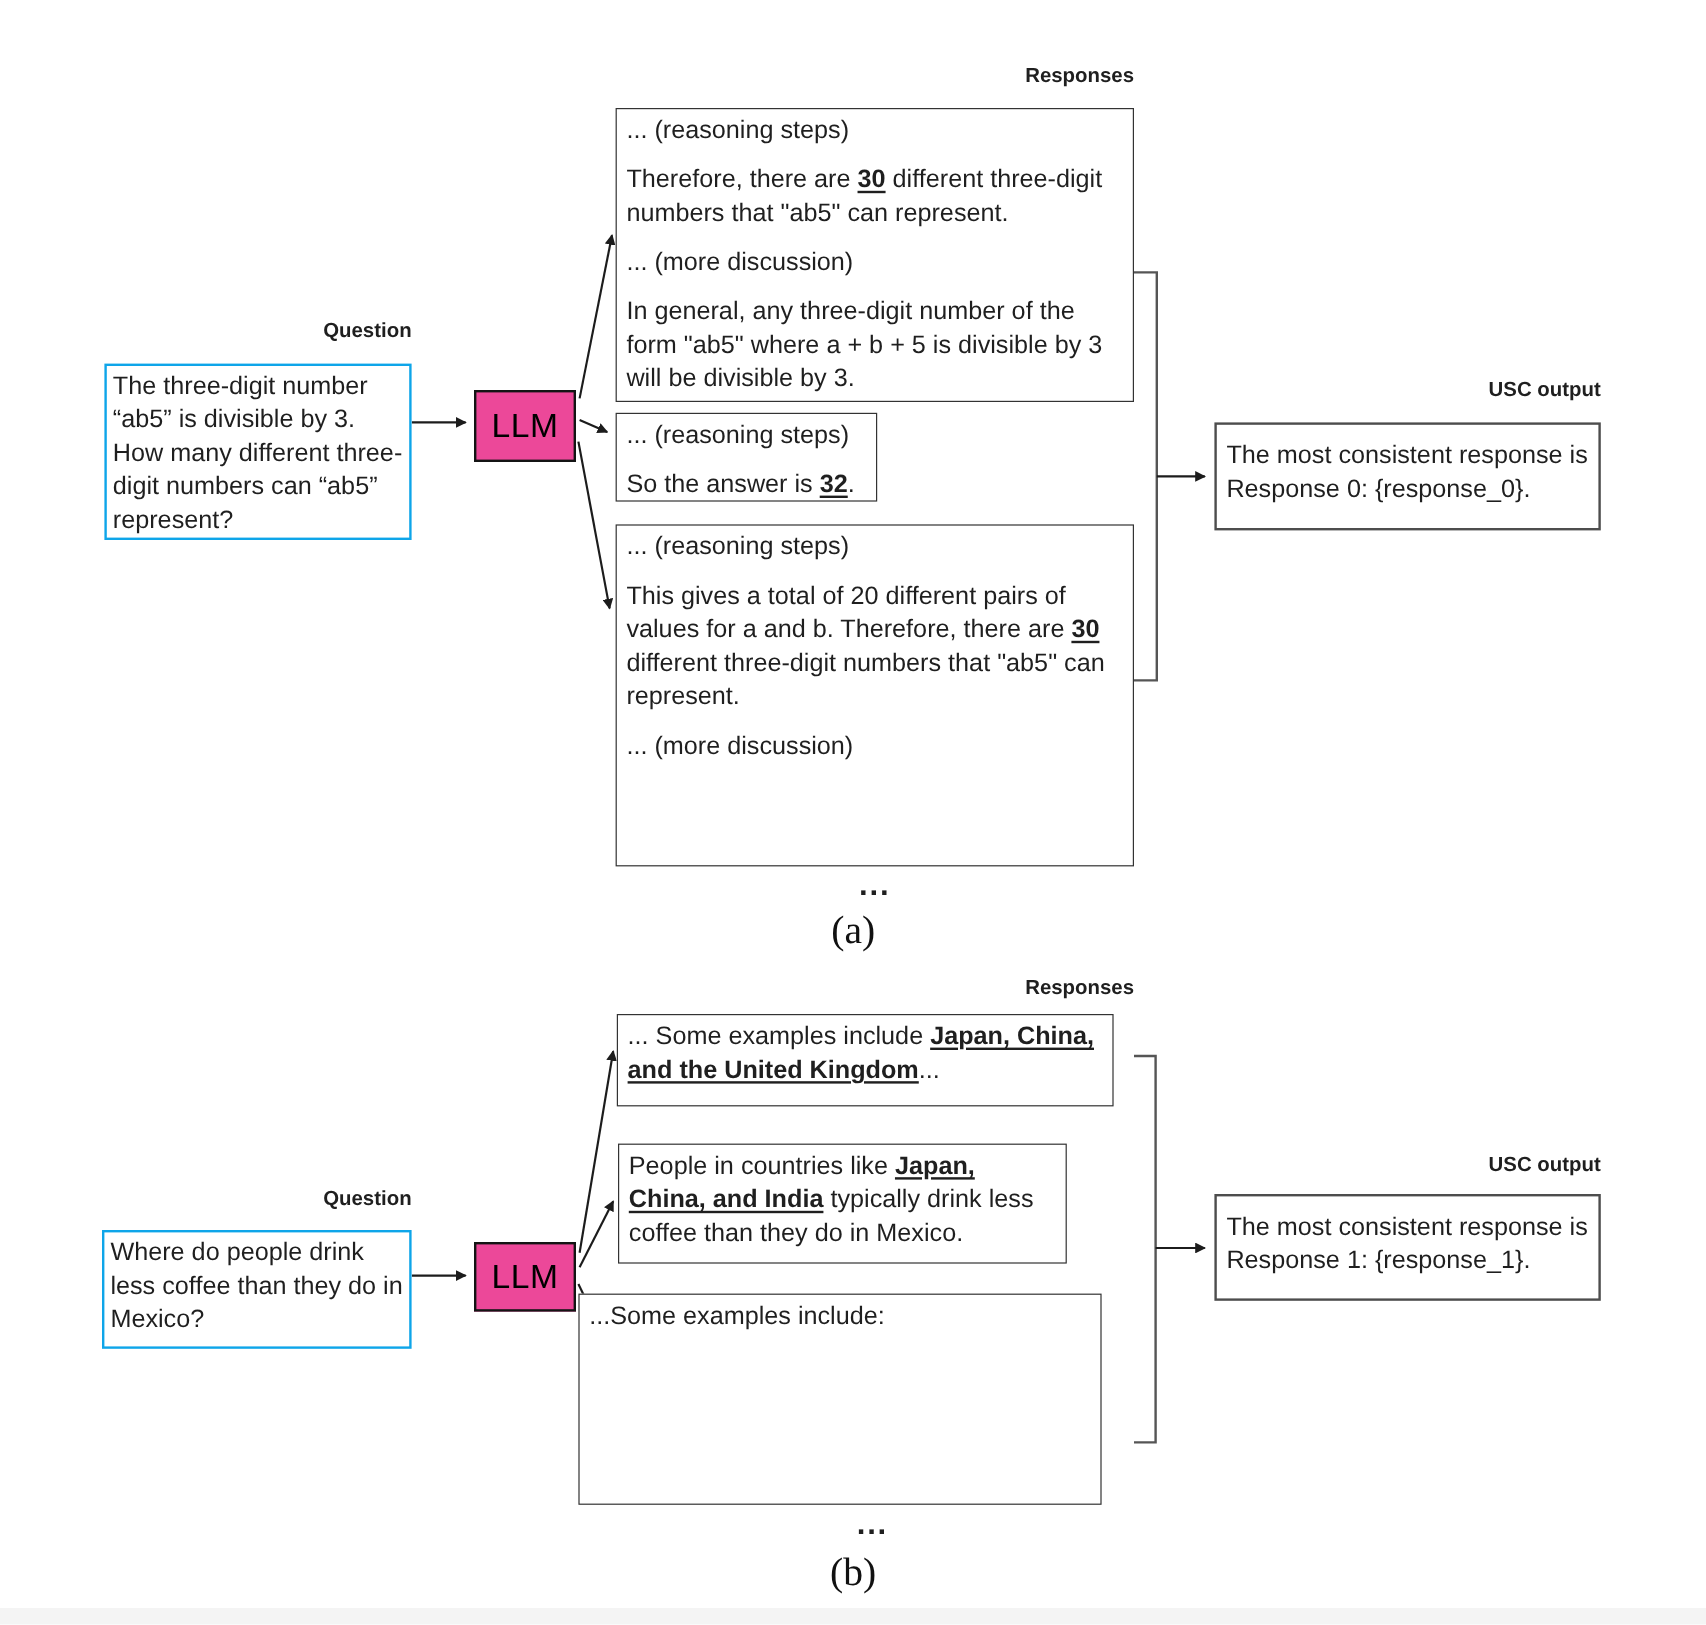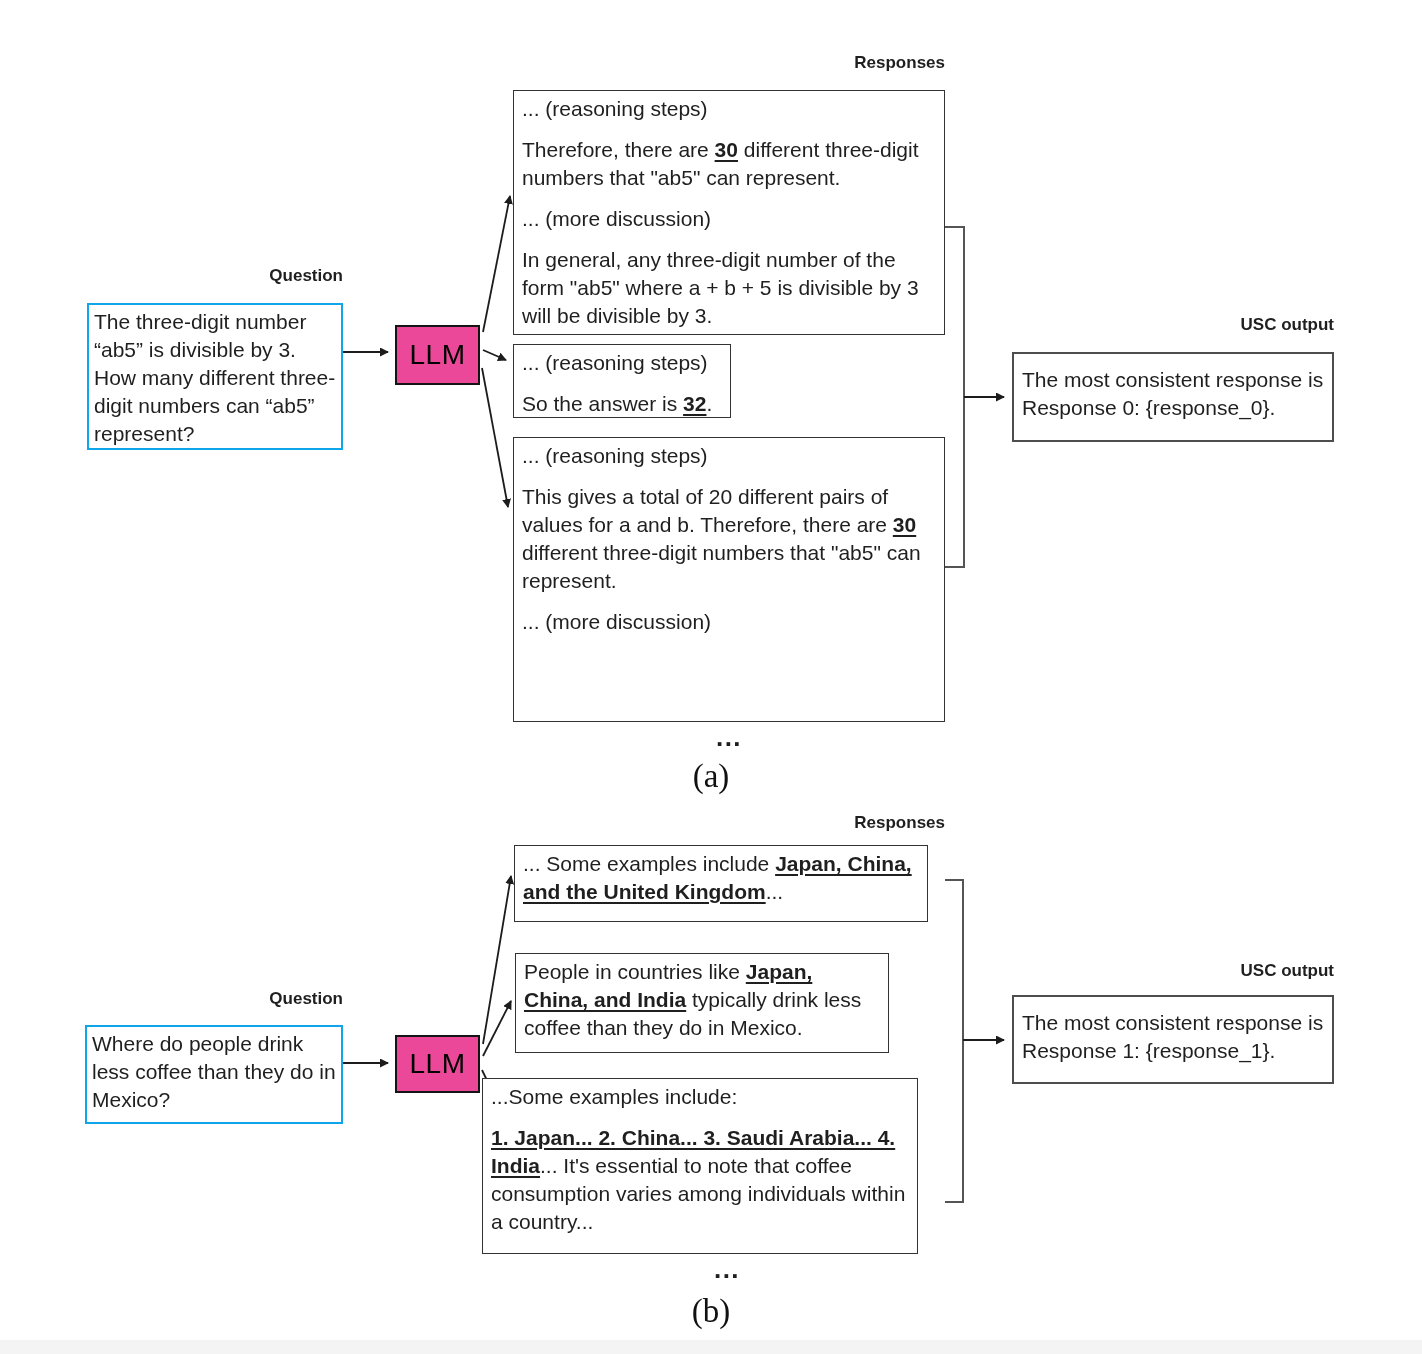--- a/index.html
+++ b/index.html
@@ -94,21 +94,20 @@
     <div class="llm" style="left:395px; top:1035px; width:85px; height:58px;">LLM</div>
     <div class="title" style="left:513px; top:808px; width:432px;">Responses</div>
     <div class="box rbox" style="left:514px; top:845px; width:414px; height:77px;">
         <div class="para"><span>... Some examples include </span><span class="em-seg">Japan, China, and the United Kingdom</span><span>...</span></div>
       </div>
     <div class="box rbox" style="left:515px; top:953px; width:374px; height:100px;">
         <div class="para"><span>People in countries like </span><span class="em-seg">Japan, China, and India</span><span> typically drink less coffee than they do in Mexico.</span></div>
       </div>
     <div class="box rbox" style="left:482px; top:1078px; width:436px; height:176px;">
         <div class="para"><span>...Some examples include:</span></div>
-        <div class="para"><span class="em-seg">1. Japan... 2. China... 3. Saudi Arabia... 4. India</span><span>... It's essential to note that coffee consumption varies among individuals within a country...</span></div>
       </div>
     <div class="dots" style="left:509px; top:1254px; width:436px;">...</div>
     <div class="title" style="left:1012px; top:956px; width:322px;">USC output</div>
     <div class="box ubox" style="left:1012px; top:995px; width:322px; height:89px;">The most consistent response is Response 1: {response_1}.</div>
     <div class="caption" style="left:0px; top:1293px; width:1422px;">(b)</div>
   </section>
 
   <div class="bottom-strip"></div>
 </div>
 

